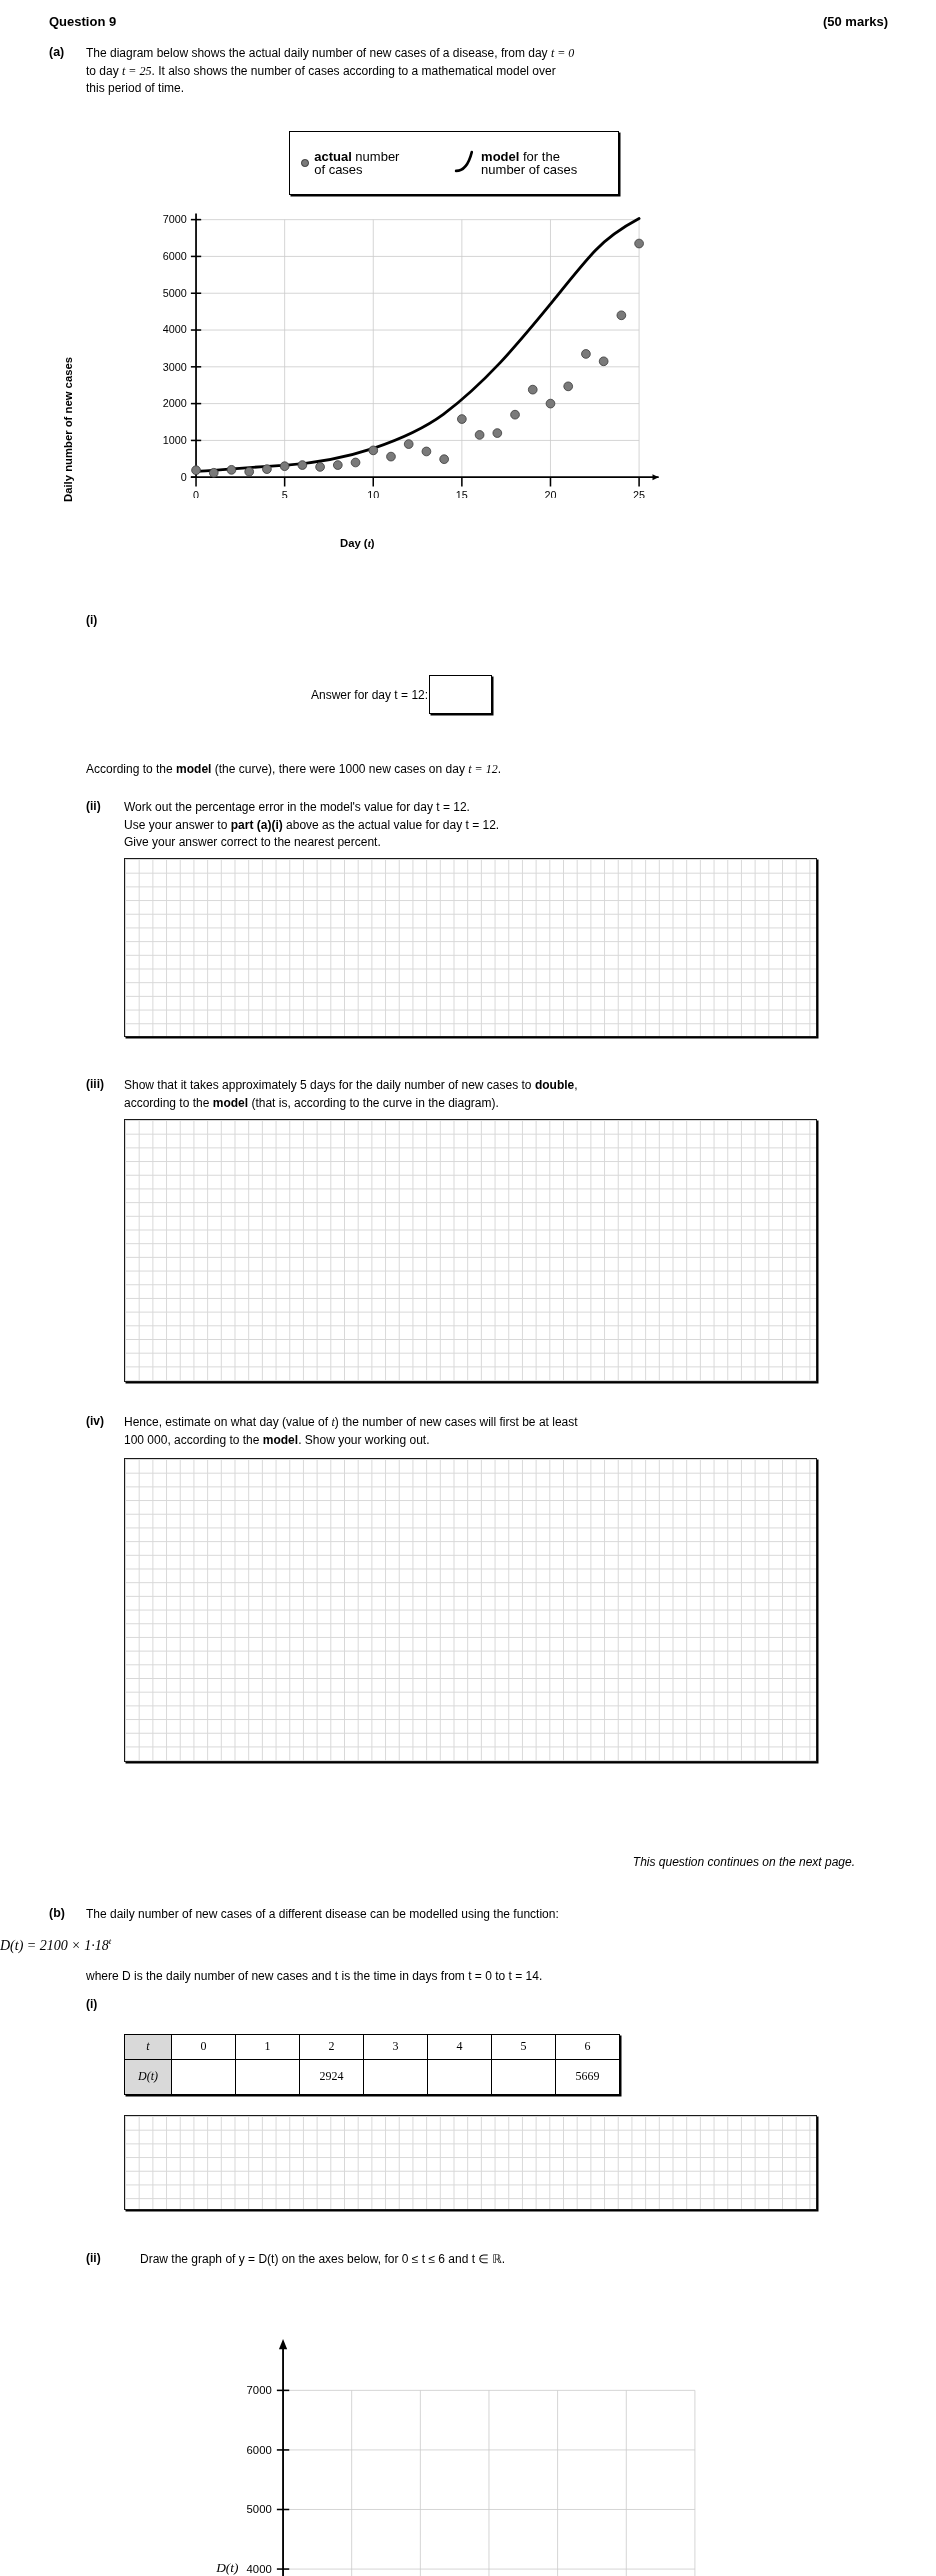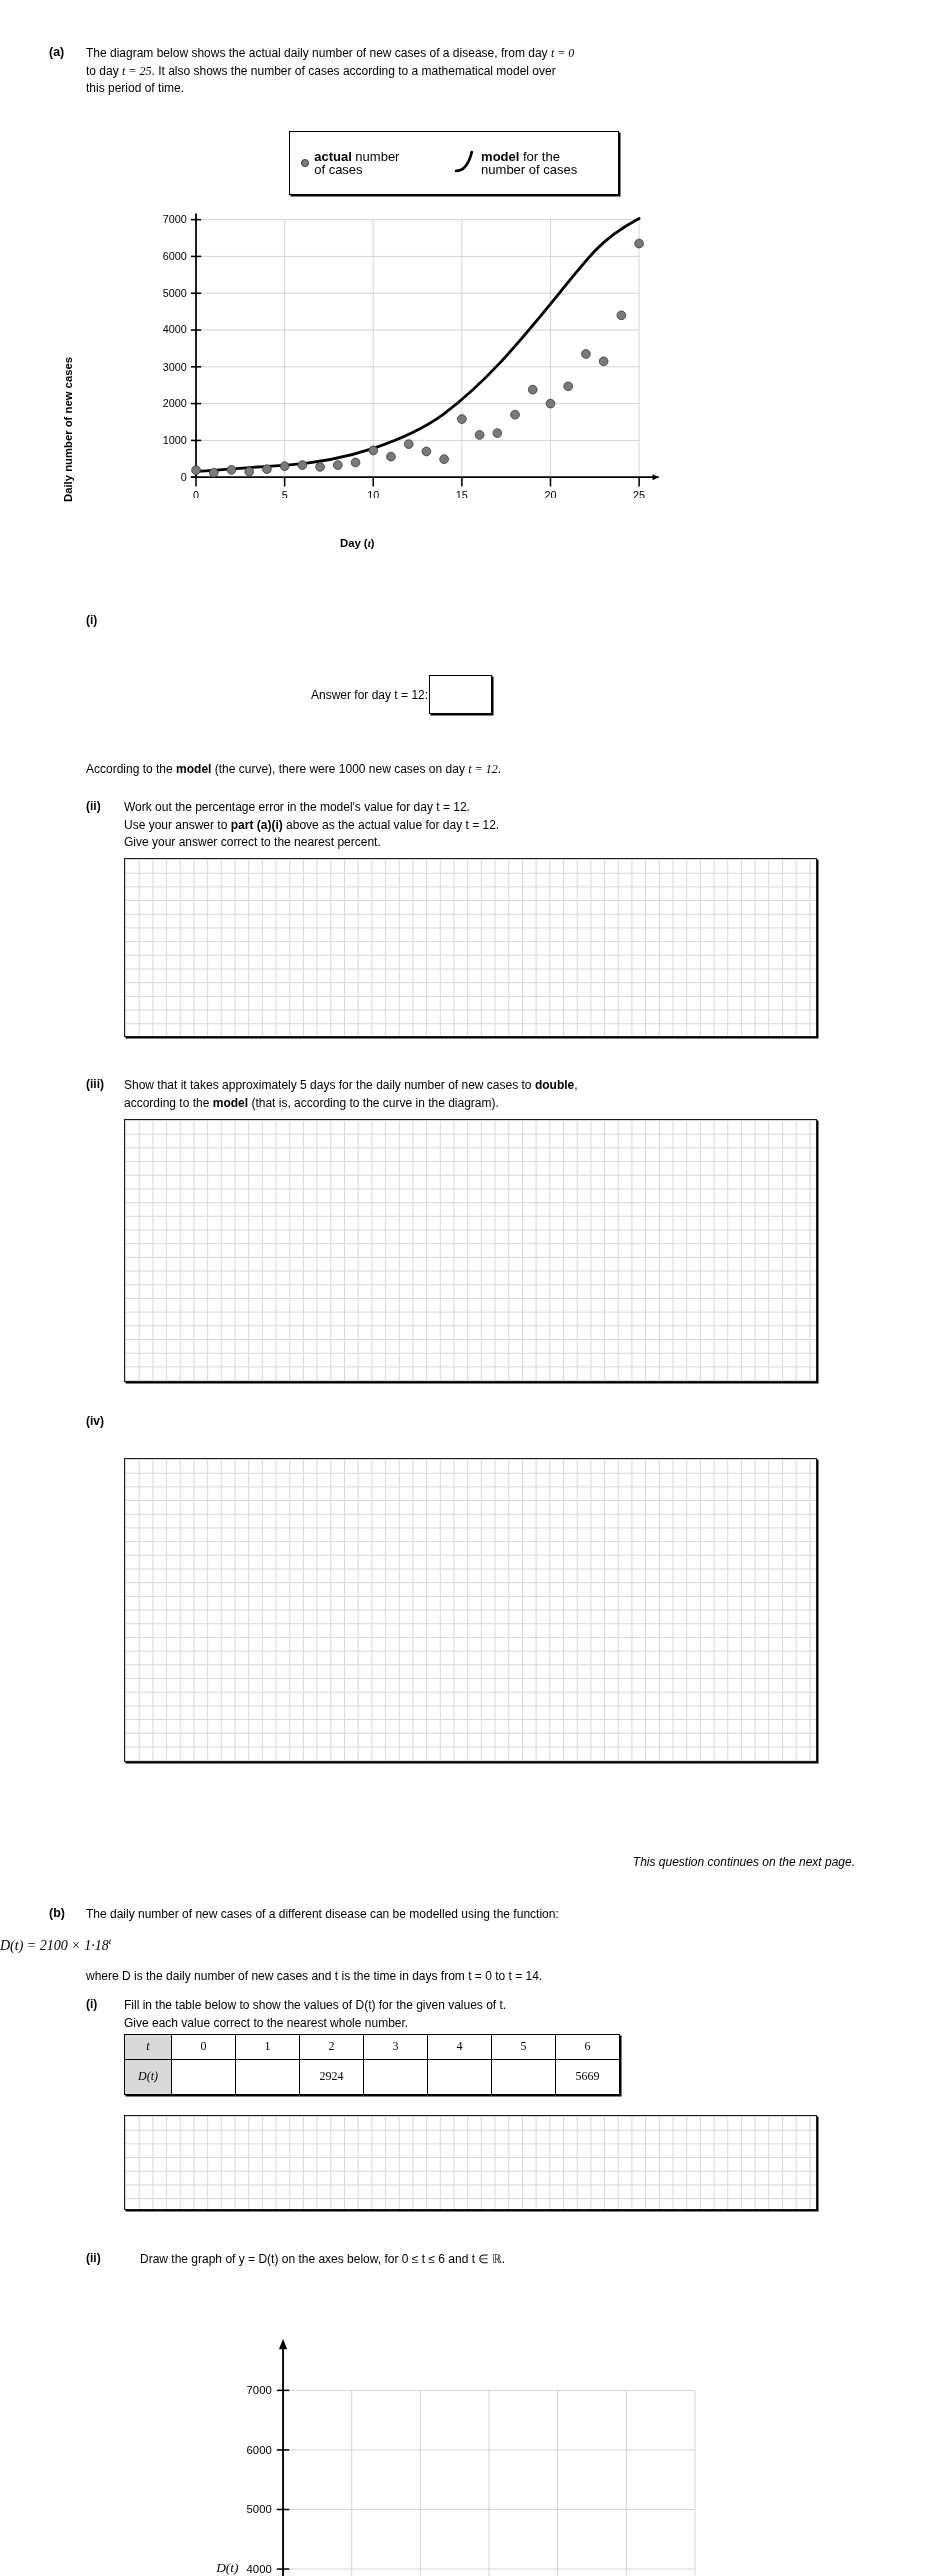--- a/index.html
+++ b/index.html
@@ -159,20 +159,24 @@
     width: 44px;
   }
   .dtable td.val { width: 61px; }
   .tbl-outer { border: 1.5px solid #000; }
 </style>
 </head>
 <body>
 
 <div class="page">
 
+  <div class="q-header">
+    <span>Question 9</span>
+    <span>(50 marks)</span>
+  </div>
 
   <div class="part-label" style="top:45px; left:49px;">(a)</div>
   <div class="blk body-text" style="top:45px; left:86px; width:732px;">
     <span>The diagram below shows the actual daily number of new cases of a disease, from day </span><span class="mathit">t = 0</span><br>
     <span>to day </span><span class="mathit">t = 25</span><span>.  It also shows the number of cases according to a mathematical model over</span><br>
     <span>this period of time.</span>
   </div>
 
   <div class="legend-box" style="top:131px; left:289px; width:330px; height:64px; padding:0 11.3px;">
     <div class="legend-item" style="width:50%;">
@@ -318,38 +322,38 @@
   <div class="work" style="top:858px; left:124px; width:693px; height:179px;"></div>
 
   <div class="roman-label" style="top:1077px; left:86px;">(iii)</div>
   <div class="blk body-text" style="top:1077px; left:124px; width:690px;">
     <span>Show that it takes approximately 5 days for the daily number of new cases to </span><span class="b">double</span><span>,</span><br>
     <span>according to the </span><span class="b">model</span><span> (that is, according to the curve in the diagram).</span>
   </div>
   <div class="work" style="top:1119px; left:124px; width:693px; height:263px;"></div>
 
   <div class="roman-label" style="top:1414px; left:86px;">(iv)</div>
+  <div class="blk body-text" style="top:1414px; left:124px; width:690px;">
+    <span>Hence, estimate on what day (value of </span><span class="mathit">t</span><span>) the number of new cases will first be at least</span><br>
+    <span>100 000, according to the </span><span class="b">model</span><span>.  Show your working out.</span>
+  </div>
   <div class="work" style="top:1458px; left:124px; width:693px; height:304px;"></div>
 
   <div class="continues" style="top:1855px;">This question continues on the next page.</div>
 
   <div class="part-label" style="top:1906px; left:49px;">(b)</div>
   <div class="blk body-text" style="top:1906px; left:86px; width:732px;">The daily number of new cases of a different disease can be modelled using the function:</div>
 
   <div class="centered-formula" style="top:1936px; left:0;">
     <span>D(t) = 2100 × 1·18</span><sup>t</sup>
   </div>
 
   <div class="blk body-text" style="top:1968px; left:86px; width:732px;">where D is the daily number of new cases and t is the time in days from  t = 0  to  t = 14.</div>
 
   <div class="roman-label" style="top:1997px; left:86px;">(i)</div>
-  <div class="blk body-text" style="top:1997px; left:124px; width:690px;">
-    <span>Fill in the table below to show the values of D(t) for the given values of t.</span><br>
-    <span>Give each value correct to the nearest whole number.</span>
-  </div>
 
   <table class="dtable tbl-outer" style="top:2034px; left:124px;">
     <tbody>
         <tr class="row-t">
       <td class="hdr">t</td>
       <td class="val">0</td>
       <td class="val">1</td>
       <td class="val">2</td>
       <td class="val">3</td>
       <td class="val">4</td>

